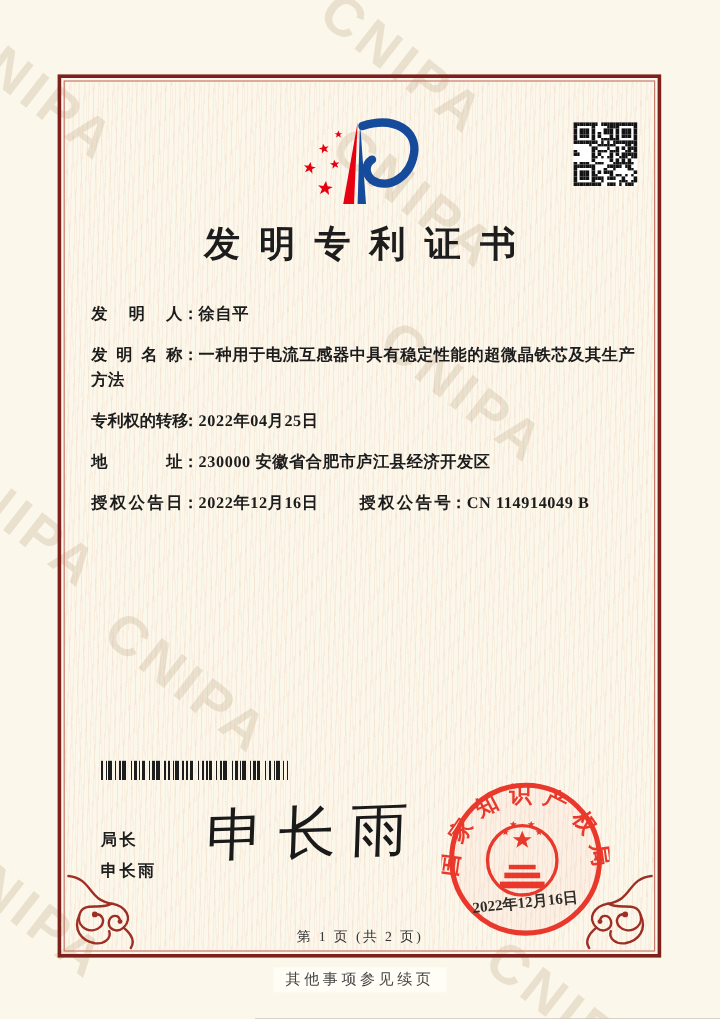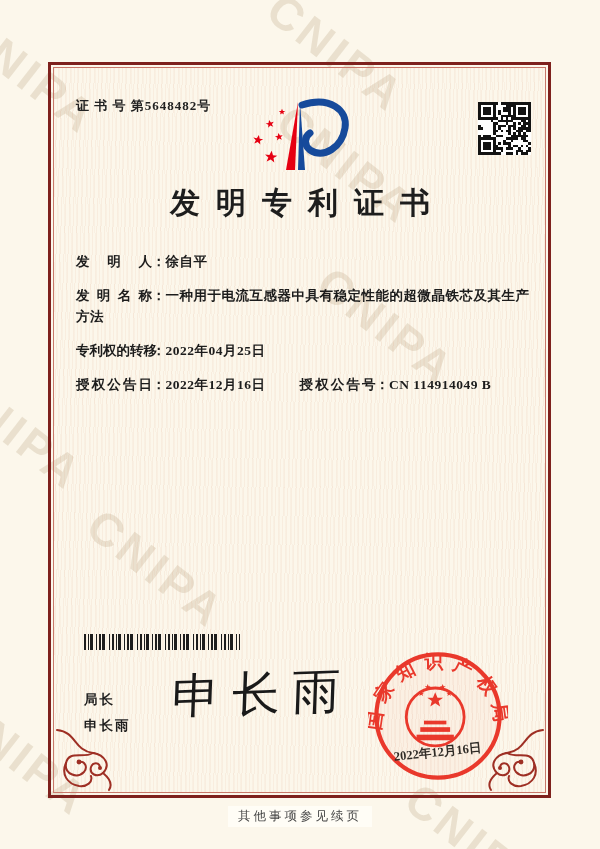--- a/index.html
+++ b/index.html
@@ -114,21 +114,20 @@
         <path d="M66,4 C46,6 50,24 30,27 C40,33 54,24 57,37 C59,48 46,53 39,46 C35,41 38,35 44,36"></path>
         <path d="M30,27 C18,29 12,39 20,47 C26,52 34,48 32,41 C30,36 24,36 23,41"></path>
         <path d="M57,37 C62,48 56,58 44,60 C36,61 30,56 32,50"></path>
         <path d="M20,47 C14,52 10,58 14,64"></path>
       </g>
       <circle cx="44" cy="36" r="2.4" fill="#9e2f24"></circle>
       <circle cx="23" cy="42" r="2" fill="#9e2f24"></circle>
     </svg>
   </div>
 
-  <div class="cert-no">证 书 号 第5648482号</div>
 
   <div class="logo">
     <svg width="124" height="90" viewBox="0 0 124 90">
       <defs>
         <path id="star5" d="M0,-10 L2.9,-3.1 10,-3.1 4.2,1.2 6.2,8.1 0,3.9 -6.2,8.1 -4.2,1.2 -10,-3.1 -2.9,-3.1 Z"></path>
       </defs>
 
       <use href="#star5" x="0" y="0" transform="translate(42,20) scale(0.32)" fill="#e60012"></use>
       <use href="#star5" x="0" y="0" transform="translate(30,32) scale(0.42) rotate(-12)" fill="#e60012"></use>
       <use href="#star5" x="0" y="0" transform="translate(18,48) scale(0.5) rotate(10)" fill="#e60012"></use>
@@ -391,20 +390,23 @@
     <div class="row">
       <span class="lbl">发明人</span><span class="sep">：</span><span class="val">徐自平</span>
     </div>
     <div class="row wrapval">
       <span class="lbl">发明名称</span><span class="sep">：</span><span class="val">一种用于电流互感器中具有稳定性能的超微晶铁芯及其生产方法</span>
     </div>
     <div class="row">
       <span class="lbl">专利权的转移</span><span class="sep">：</span><span class="val">2022年04月25日</span>
     </div>
     <div class="row">
+      <span class="lbl">地址</span><span class="sep">：</span><span class="val">230000 安徽省合肥市庐江县经济开发区</span>
+    </div>
+    <div class="row">
       <span class="lbl">授权公告日</span><span class="sep">：</span><span class="val">2022年12月16日</span><span class="pair2"><span class="lbl">授权公告号</span><span class="sep">：</span><span class="val">CN 114914049 B</span></span>
     </div>
   </div>
 
 
   <div class="barcode"></div>
 
   <div class="sig-block">
     <div>局长</div>
     <div>申长雨</div>
@@ -430,17 +432,18 @@
         <use href="#starS" transform="translate(80,48) scale(0.32)"></use>
         <use href="#starS" transform="translate(87,55) scale(0.32)"></use>
         <rect x="60" y="84" width="24" height="4"></rect>
         <rect x="56" y="91" width="32" height="5"></rect>
         <rect x="52" y="99" width="40" height="6"></rect>
       </g>
       <text x="75" y="122" text-anchor="middle" font-size="13.5" font-weight="bold" fill="#1e1a16" transform="rotate(-6 75 122)" font-family="Liberation Serif, DejaVu Serif, serif">2022年12月16日</text>
     </svg>
   </div>
 
+  <div class="page-num">第 1 页 (共 2 页)</div>
   <div class="foot-note">
     <span>其他事项参见续页</span>
   </div>
 
 </div>
 
 </body></html>

